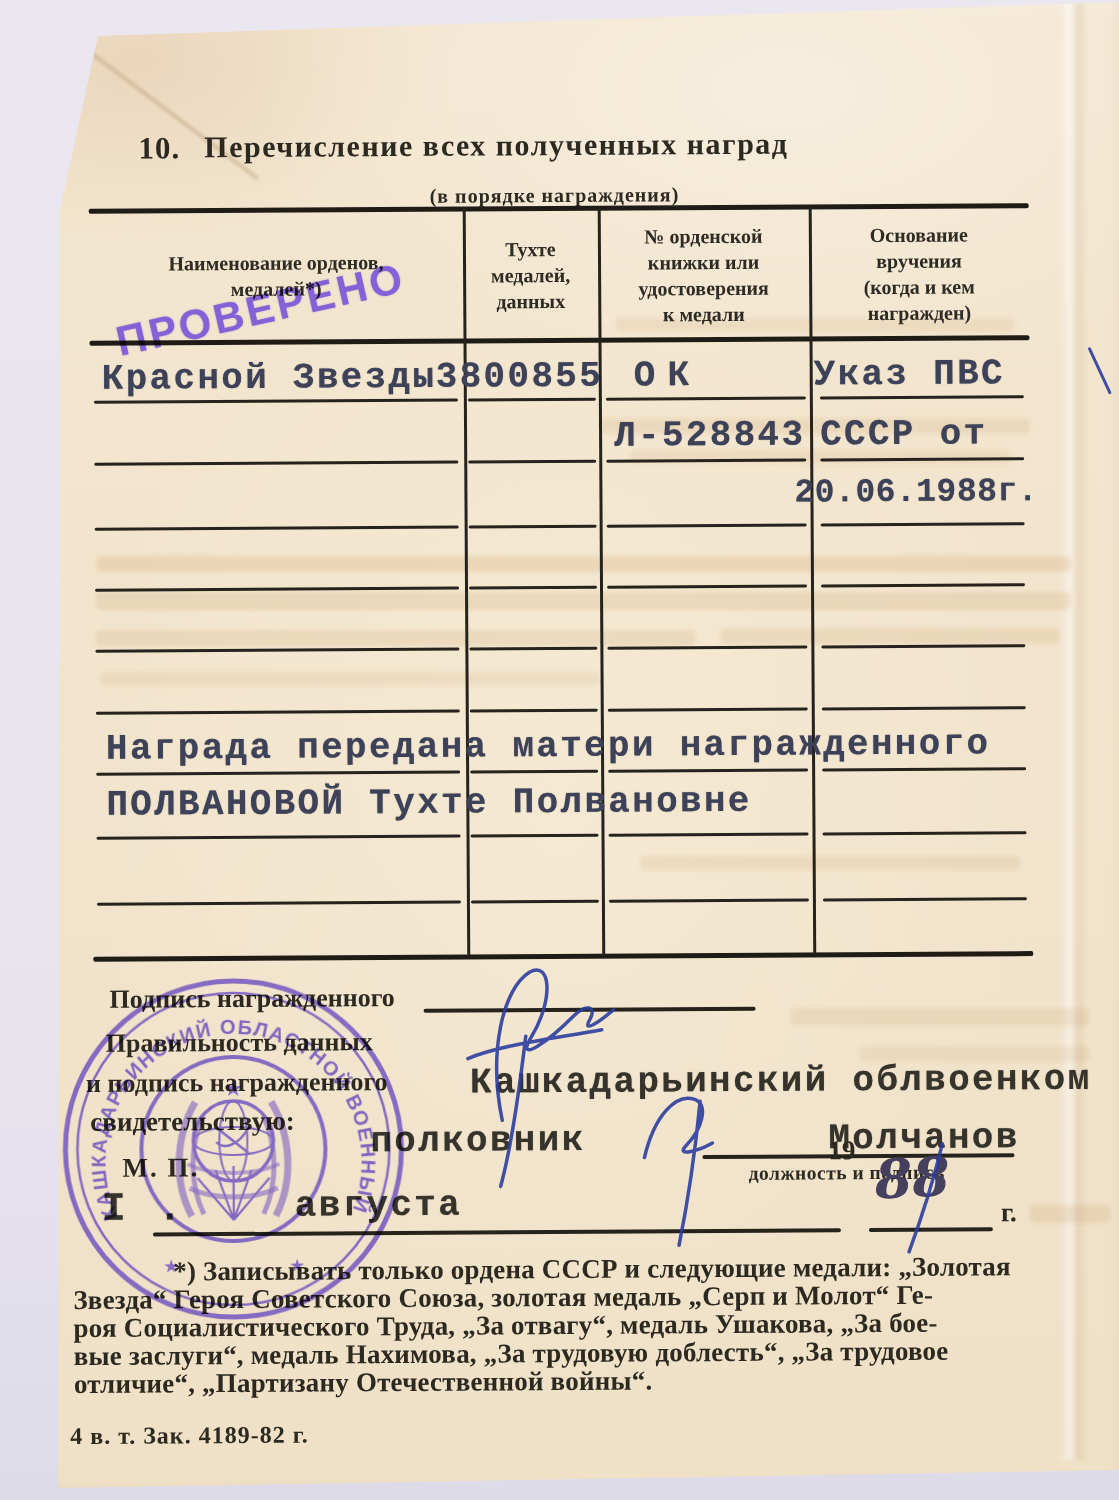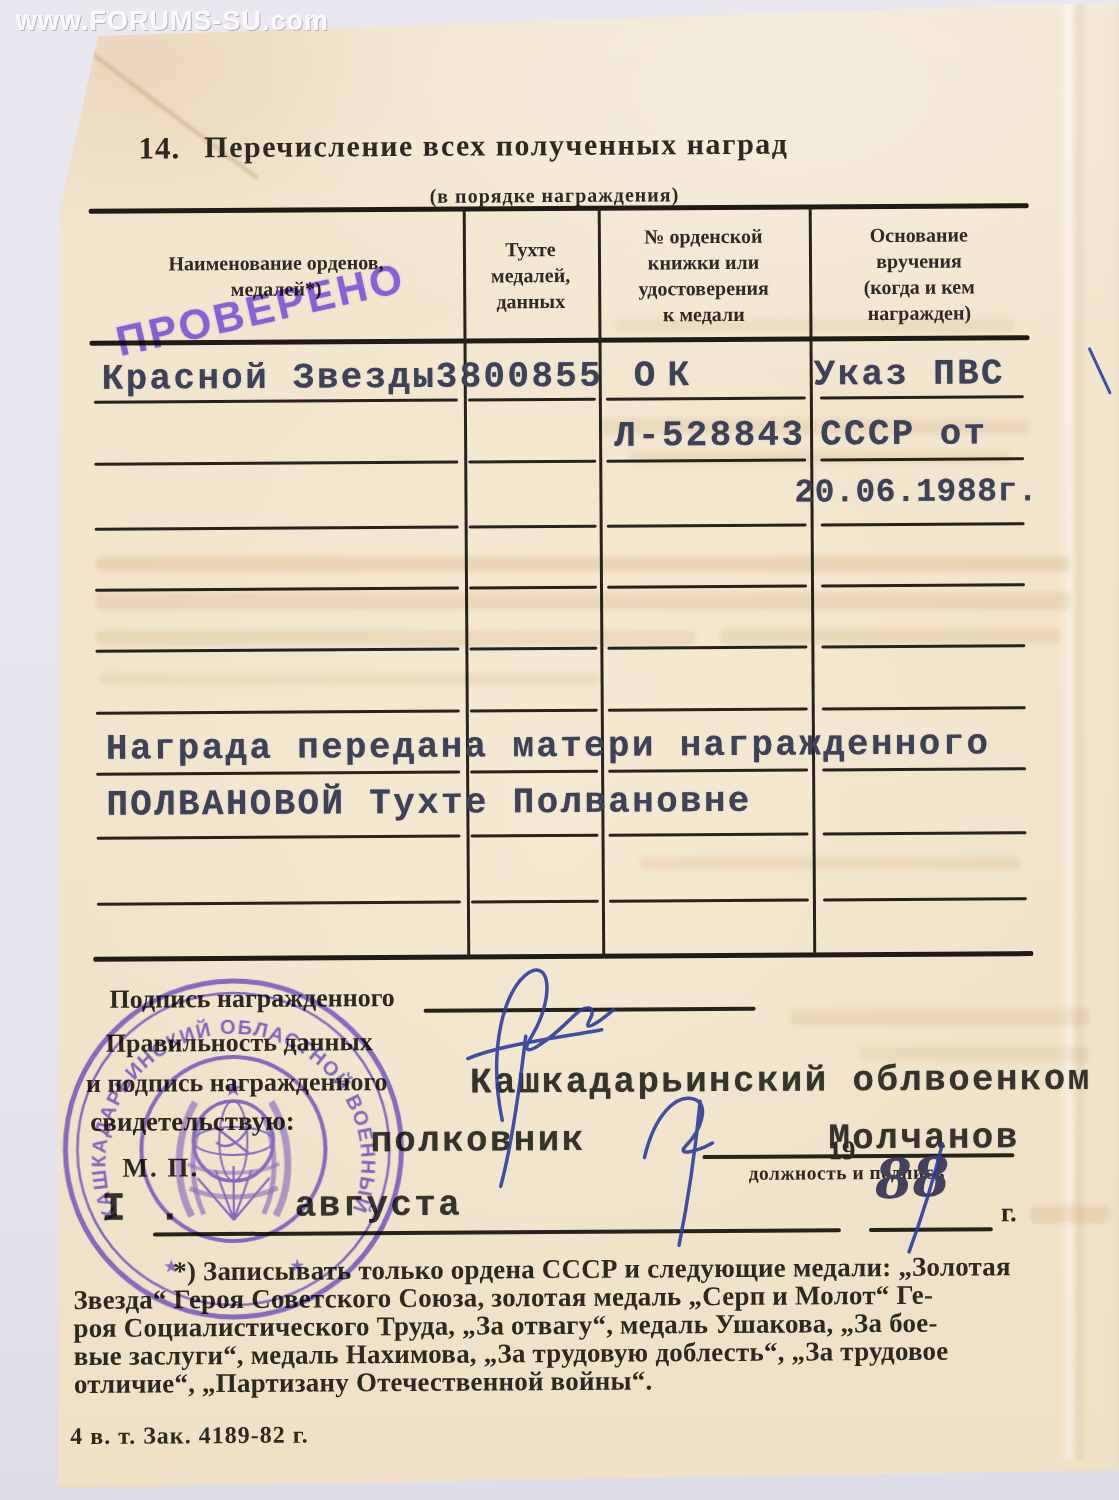--- a/index.html
+++ b/index.html
@@ -67,21 +67,21 @@
     <div class="ghost" style="left:720px;top:628px;width:340px;height:16px;opacity:.13"></div>
     <div class="ghost" style="left:100px;top:672px;width:500px;height:14px;opacity:.10"></div>
     <div class="ghost" style="left:640px;top:856px;width:380px;height:14px;opacity:.12"></div>
     <div class="ghost" style="left:790px;top:1008px;width:300px;height:18px;opacity:.12"></div>
     <div class="ghost" style="left:860px;top:1046px;width:230px;height:16px;opacity:.10"></div>
     <div class="ghost" style="left:1030px;top:1205px;width:80px;height:18px;opacity:.14"></div>
   </div>
 
   <div class="content">
 
-    <div class="printed b" style="left:142px;top:128px;font-size:31px;letter-spacing:1px;">14.</div>
+    <div class="printed b" style="left:142px;top:128px;font-size:31px;letter-spacing:1px;">10.</div>
     <div class="printed b" style="left:208px;top:128px;font-size:30px;letter-spacing:1.5px;">Перечисление всех полученных наград</div>
     <div class="printed" style="left:433px;top:184px;font-size:20px;font-weight:700;letter-spacing:1px;">(в порядке награждения)</div>
 
     <div class="thick" style="left:92px;top:206px;width:940px;"></div>
     <div class="thick" style="left:92px;top:338px;width:940px;"></div>
     <div class="thick" style="left:92px;top:954px;width:940px;"></div>
     <div class="vline" style="left:466px;top:208px;height:748px;"></div>
     <div class="vline" style="left:601px;top:208px;height:748px;"></div>
     <div class="vline" style="left:812px;top:208px;height:748px;"></div>
     <div id="table-lines">
@@ -220,15 +220,14 @@
       <g stroke="#2c3da0" stroke-width="3.5" fill="none" stroke-linecap="round" opacity="0.9">
         <path d="M500 1120 C486 1050 502 988 528 972 C550 960 552 1000 530 1036 C512 1066 548 1040 572 1016 C584 1004 596 1006 588 1020 C580 1034 598 1022 612 1010 M466 1058 C500 1044 556 1038 600 1030 M524 1036 C516 1100 508 1150 498 1186"></path>
         <path d="M642 1158 C652 1116 674 1094 692 1100 C708 1106 698 1132 684 1146 C672 1158 696 1152 710 1144 M698 1102 C692 1160 684 1208 676 1246"></path>
         <path d="M940 1146 C930 1186 918 1222 906 1254"></path>
         <path d="M1092 352 L1112 396" stroke-width="3"></path>
       </g>
     </svg>
 
   </div>
 
-  <div class="watermark">www.FORUMS-SU.com</div>
 
 </div>
 
 </body></html>

